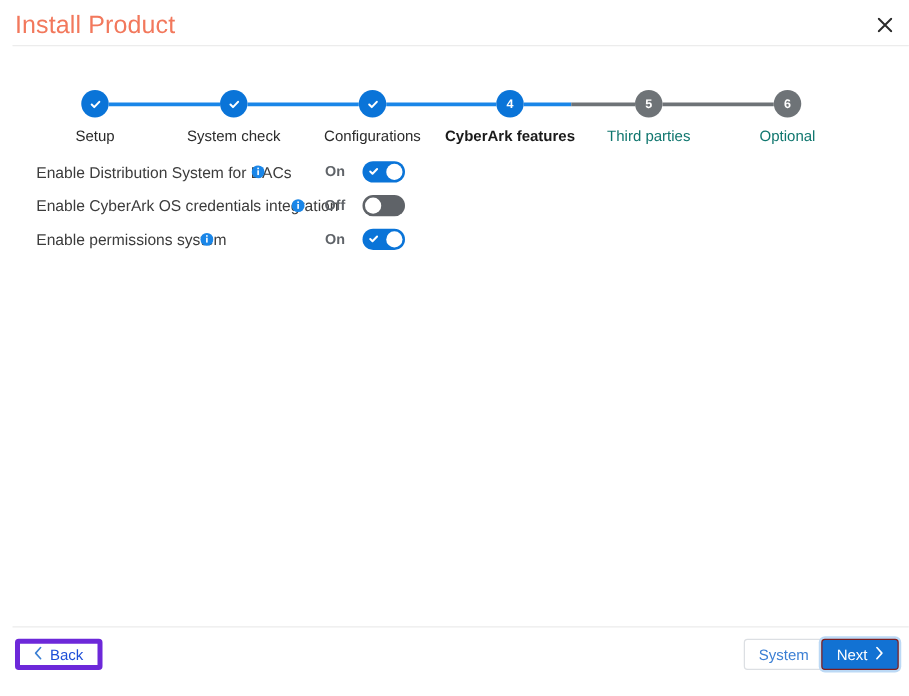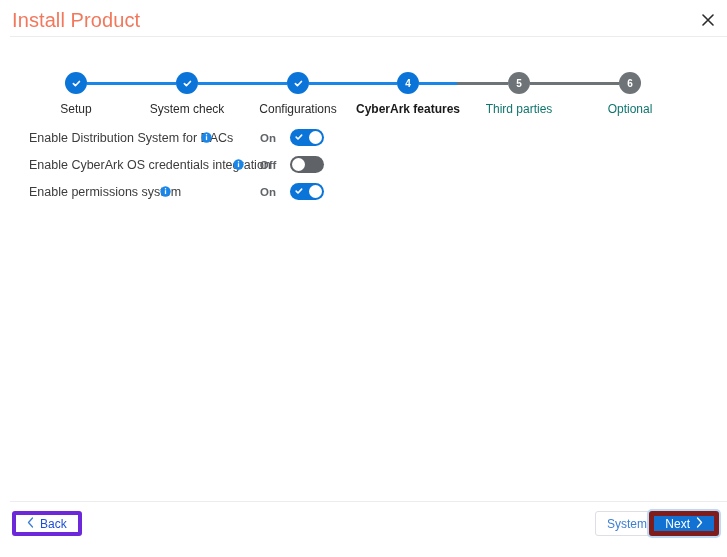--- a/index.html
+++ b/index.html
@@ -226,21 +226,21 @@
     border: 4px solid #6d28d9;
     color: #1d4ed8;
   }
   .btn-cancel {
     background: #ffffff;
     border: 1px solid #dcdfe3;
     color: #3b7fd4;
   }
   .btn-primary {
     background: #1272d3;
-    border: 5px solid #7f1d1d;
+    border: 1px solid #7f1d1d;
     color: #ffffff;
     box-shadow: 0 0 0 2px #bcd9f5;
   }
   .btn-back { left: 12px; }
   .btn-cancel-pos { right: 68px; }
   .btn-next-pos { right: 8px; }
   .chev { display: block; }
 </style>
 </head>
 <body>

